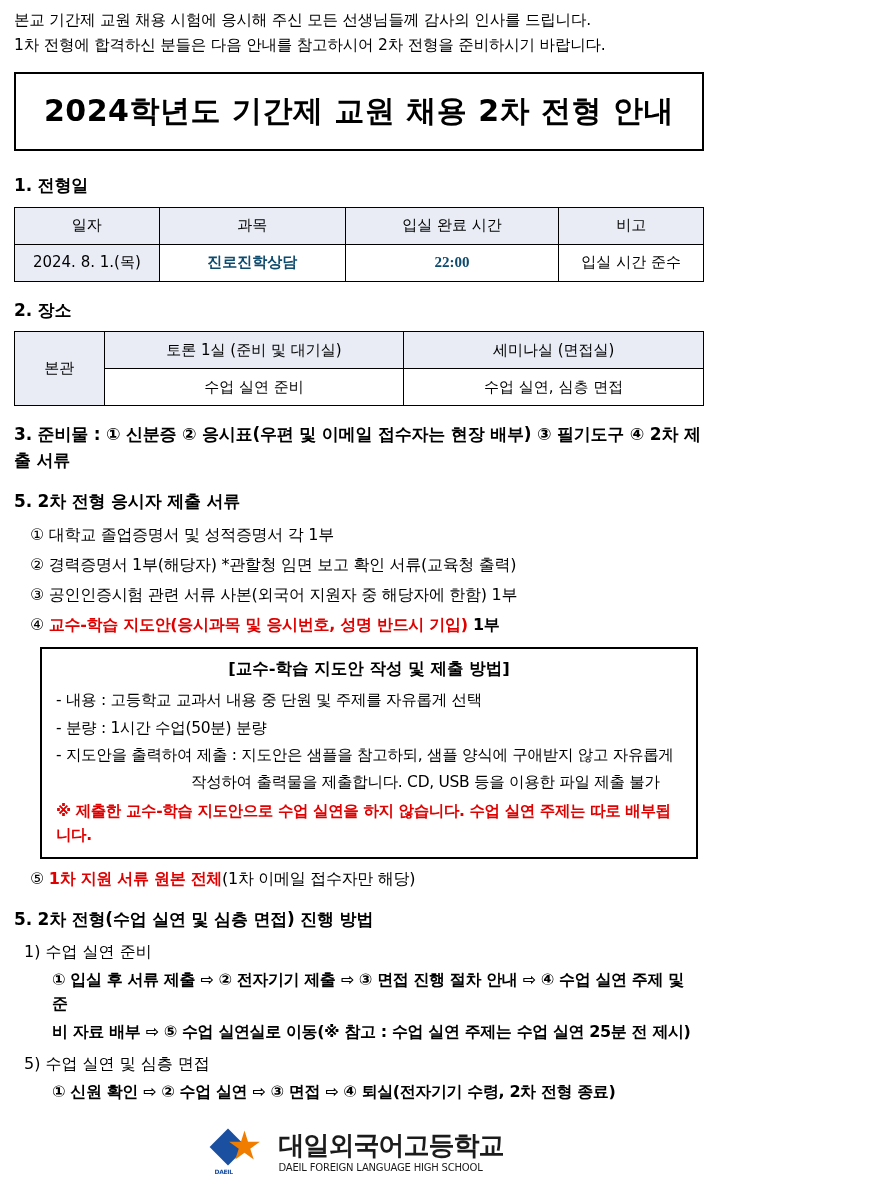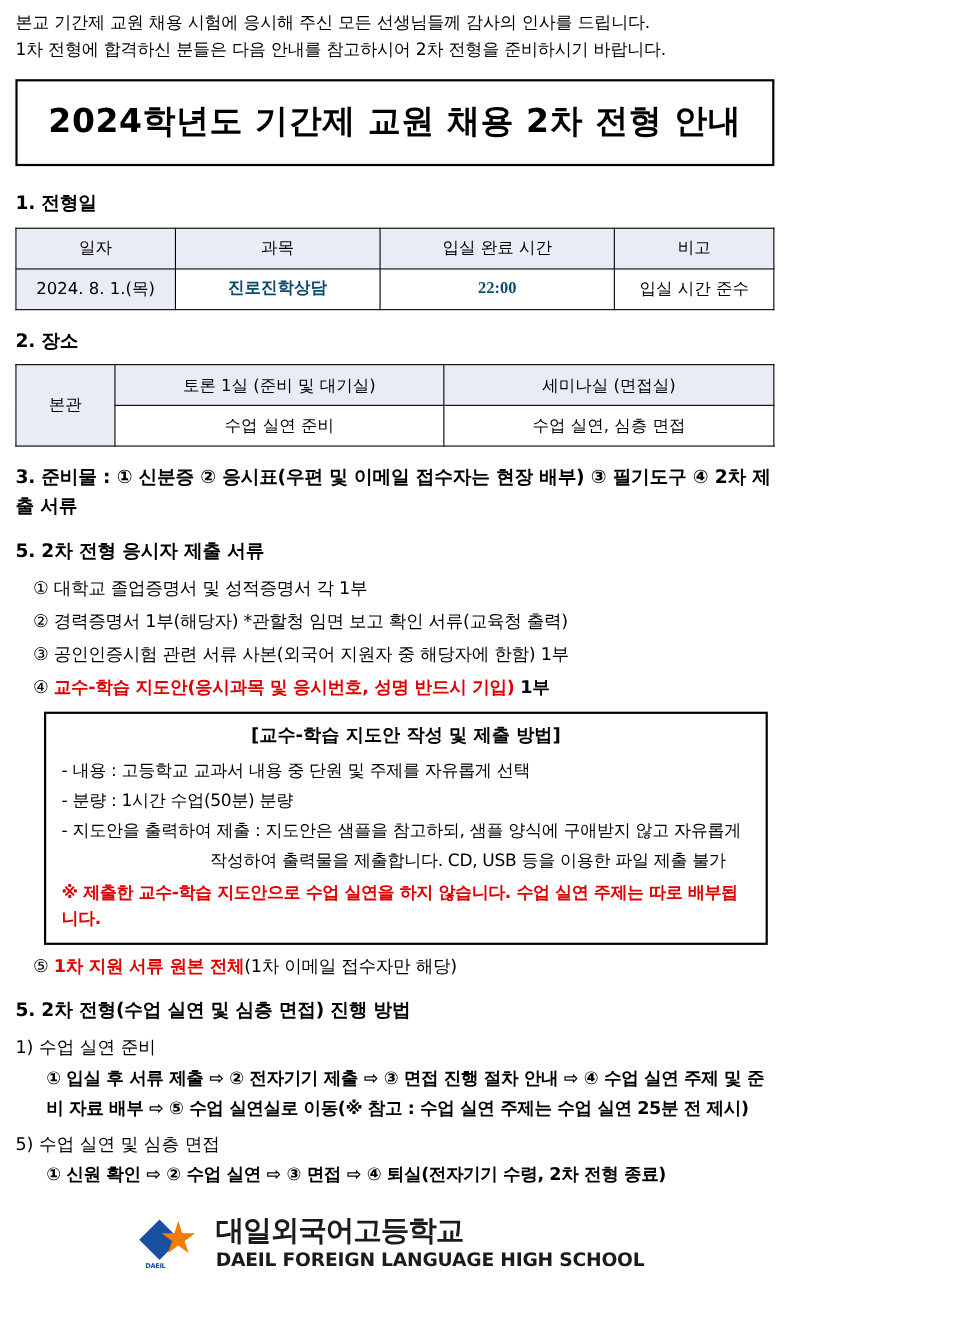--- a/index.html
+++ b/index.html
@@ -102,21 +102,21 @@
     padding-left: 135px;
   }
   .note-box .note-warn {
     color: #e00000;
     font-weight: bold;
     font-size: 15.5px;
     margin-top: 6px;
     letter-spacing: -0.4px;
   }
 
-  .proc-block { }
+  .proc-block { margin-left: 10px; }
   .proc-title { font-size: 16px; margin: 8px 0 4px 0; }
   .proc-line {
     font-size: 16px;
     margin: 4px 0 4px 28px;
     letter-spacing: -0.4px;
     font-weight: bold;
   }
   .proc-line.cont { margin-left: 28px; }
 
   .footer {
@@ -154,22 +154,22 @@
     letter-spacing: -0.3px;
   }
   .logo-text .kr {
     font-size: 26px;
     font-weight: bold;
     color: #1b1b1b;
     letter-spacing: -1px;
     line-height: 1.05;
   }
   .logo-text .en {
-    font-size: 17px;
-    font-weight: bold;
+    font-size: 10px;
+    font-weight: normal;
     color: #1b1b1b;
     letter-spacing: -0.2px;
   }
 </style>
 </head>
 <body>
 
 <div class="page">
 
   <div class="intro">

